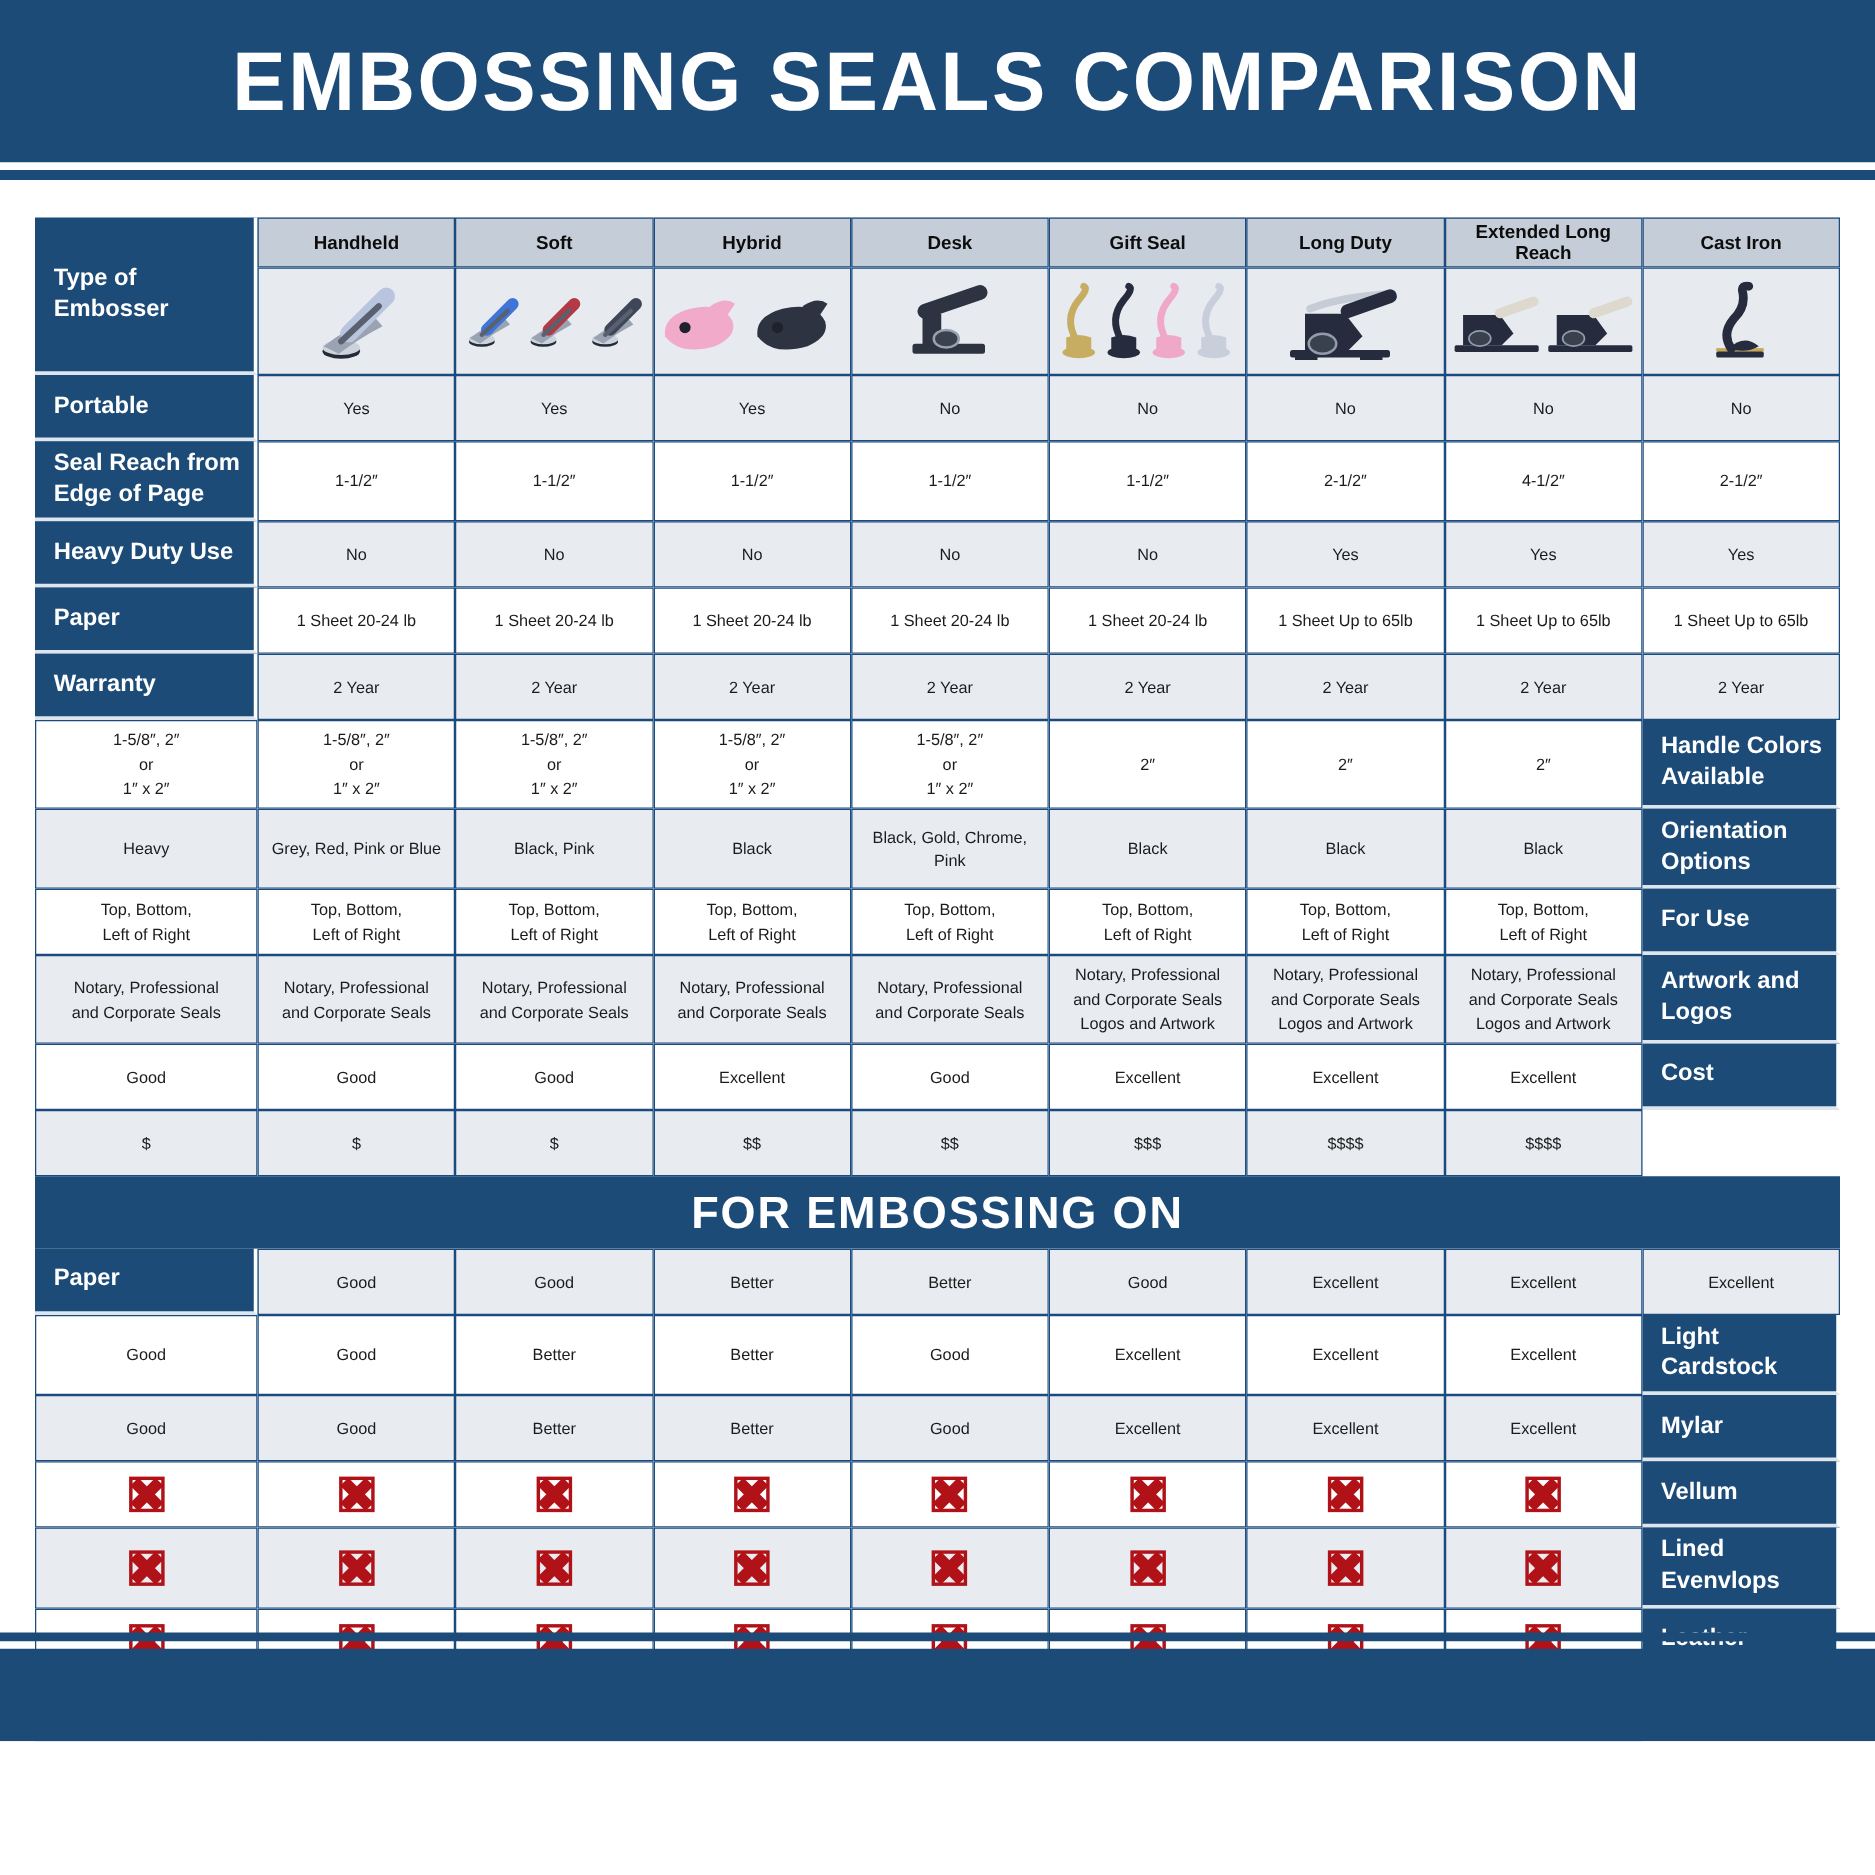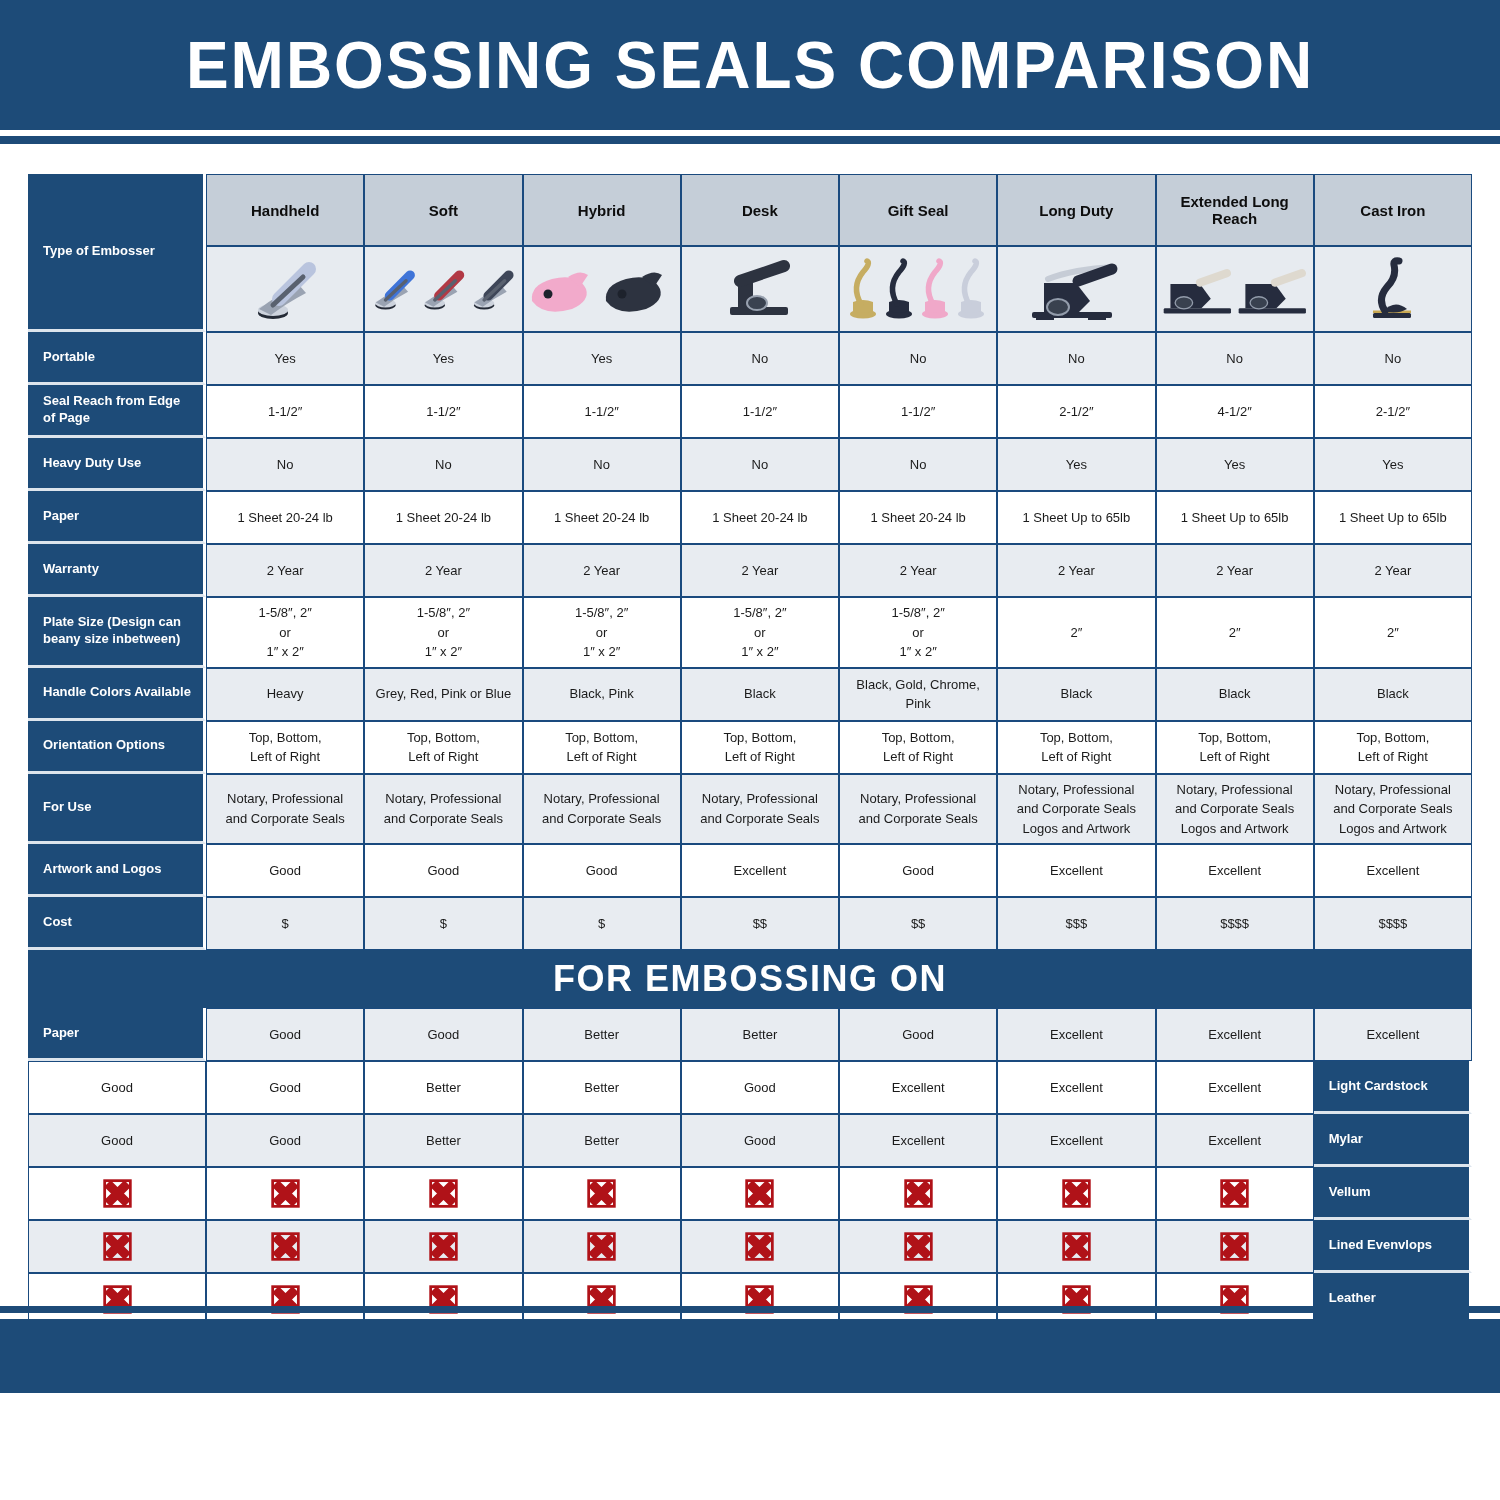--- a/index.html
+++ b/index.html
@@ -28,31 +28,31 @@
     transform:scaleY(1.04);
   }
   .stripe-gap{height:6px;background:#fff;}
   .stripe{height:8px;background:var(--navy);}
   .table-wrap{margin:30px 28px 0 28px;}
   .grid{
     display:grid;
     grid-template-columns:178px repeat(8,1fr);
   }
   .rowlabel{
-    background:var(--navy);color:#fff;font-weight:700;font-size:13px;line-height:1.3;
+    background:var(--navy);color:#fff;font-weight:700;font-size:19px;line-height:1.3;
     display:flex;align-items:center;text-align:left;
     padding:6px 8px 6px 15px;
     border-right:3px solid #ffffff;
     border-bottom:3px solid var(--sep);
   }
   .corner{grid-row:span 2;}
   .colhead{
     background:var(--headbg);color:#0d0d0d;font-weight:700;font-size:15px;
     display:flex;align-items:center;justify-content:center;text-align:center;
-    min-height:36px;border:1.5px solid var(--grid);padding:18px 3px;
+    min-height:36px;border:1.5px solid var(--grid);padding:2px 3px;
   }
   .imgcell{
     background:var(--imgbg);border:1.5px solid var(--grid);
     min-height:86px;display:flex;align-items:center;justify-content:center;
     padding:3px;
   }
   .imgcell svg{max-width:148px;max-height:78px;width:auto;height:auto;display:block;}
   .cell{
     background:#fff;border:1.5px solid var(--grid);
     min-height:53px;display:flex;align-items:center;justify-content:center;
@@ -245,21 +245,20 @@
         <div class="cell">1 Sheet Up to 65lb</div>
         <div class="rowlabel">Warranty</div>
         <div class="cell shaded">2 Year</div>
         <div class="cell shaded">2 Year</div>
         <div class="cell shaded">2 Year</div>
         <div class="cell shaded">2 Year</div>
         <div class="cell shaded">2 Year</div>
         <div class="cell shaded">2 Year</div>
         <div class="cell shaded">2 Year</div>
         <div class="cell shaded">2 Year</div>
-        <div class="rowlabel">Plate Size (Design can beany size inbetween)</div>
         <div class="cell">1-5/8″, 2″
 or
 1″ x 2″</div>
         <div class="cell">1-5/8″, 2″
 or
 1″ x 2″</div>
         <div class="cell">1-5/8″, 2″
 or
 1″ x 2″</div>
         <div class="cell">1-5/8″, 2″

